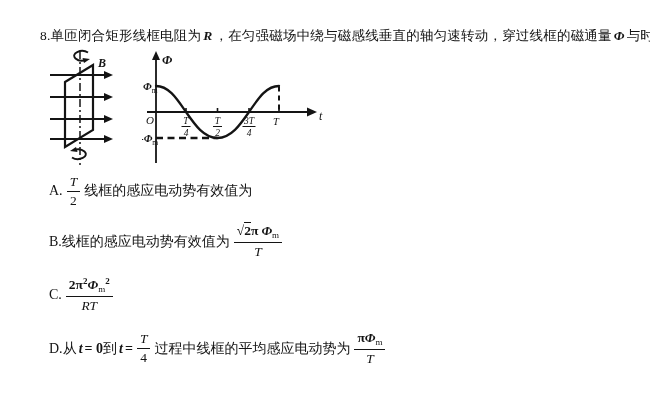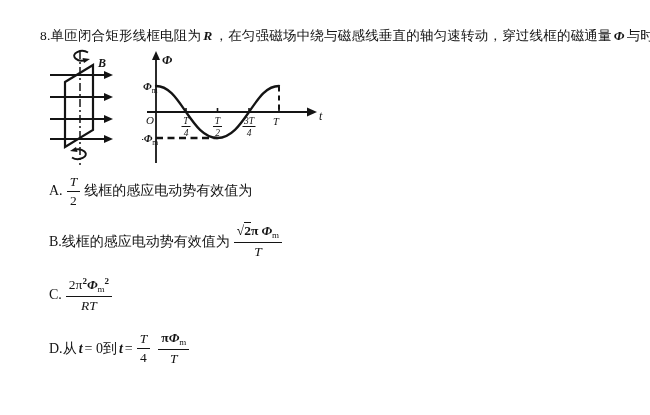--- a/index.html
+++ b/index.html
@@ -23,21 +23,21 @@
   .option  { display:flex; align-items:center; white-space:nowrap; }
   .opt-a { height:48px; } .opt-b { height:53px; } .opt-c { height:54px; } .opt-d { height:53px; }
   .frac {
     display:inline-flex; flex-direction:column; align-items:center;
     vertical-align:middle; margin:0 4px; font-size:13.5px; line-height:1.18;
   }
   .frac .num { border-bottom:1.2px solid #141414; padding:0 3px 1px 3px; }
   .frac .den { padding-top:1px; }
   .phi  { font-style:italic; font-weight:bold; }
   .pi   { font-weight:bold; }
-  .bnum { font-weight:normal; }
+  .bnum { font-weight:bold; }
   .sqrt { font-weight:bold; white-space:nowrap; }
   .sqrt .rad { border-top:1.3px solid #141414; }
   sub.s { font-size:9px; vertical-align:-3px; font-style:normal; font-weight:normal; }
   sup.s { font-size:9px; vertical-align:5px; font-weight:bold; }
   .gap-s { display:inline-block; width:3px; }
 </style>
 </head>
 <body>
 
 <div class="page">
@@ -156,20 +156,21 @@
       <span>从</span>
       <span class="bvar">t</span>
       <span class="bnum">= 0</span>
       <span>到</span>
       <span class="bvar">t</span>
       <span class="bnum">=</span>
       <span class="frac">
         <span class="num var">T</span>
         <span class="den">4</span>
       </span>
+      <span>过程中线框的平均感应电动势为</span>
       <span class="frac">
         <span class="num"><span class="pi">π</span><span class="phi">Φ</span><sub class="s">m</sub></span>
         <span class="den var">T</span>
       </span>
     </div>
 
   </div>
 </div>
 
 </body></html>

